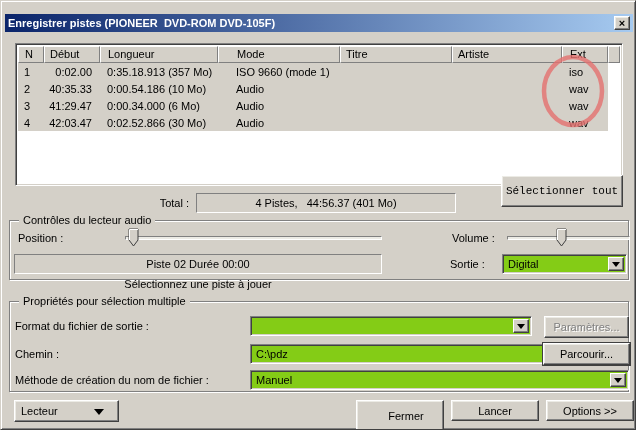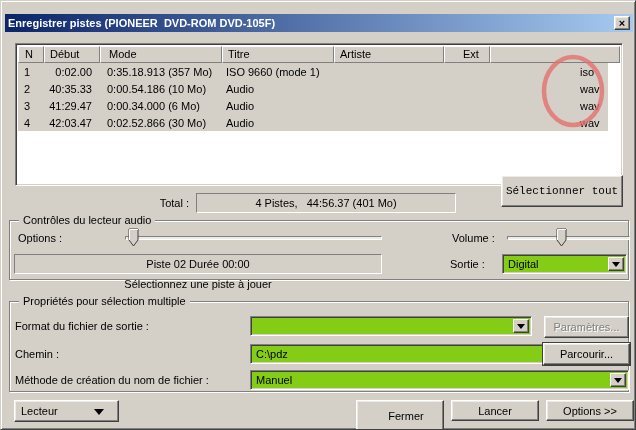--- a/index.html
+++ b/index.html
@@ -33,24 +33,24 @@
               box-shadow: inset 1px 1px 0 #404040, inset -1px -1px 0 #d4d0c8; }
   .lv-header { display:flex; height:17px; }
   .hcell { background:#d4d0c8; border:1px solid; border-color:#ffffff #808080 #808080 #ffffff;
            padding:1px 2px 0 5px; overflow:hidden; white-space:nowrap; }
   .hfill { flex:1; }
   .lv-row { display:flex; height:17px; width:590px; background:#d4d0c8; align-items:center; }
   .cell { overflow:hidden; white-space:nowrap; }
   .c0 { width:26px; padding-left:6px; }
   .c1 { width:56px; text-align:right; padding-right:8px; }
   .c2 { width:118px; padding-left:7px; }
-  .c3 { width:122px; padding-left:8px; }
+  .c3 { width:122px; padding-left:18px; }
   .c4 { width:112px; padding-left:5px; }
   .c5 { width:110px; padding-left:5px; }
-  .c6 { width:46px; padding-left:18px; }
+  .c6 { width:46px; padding-left:7px; }
 
   .annotation-svg { position:absolute; left:538px; top:52px; pointer-events:none; }
 
   .group { position:absolute; border:1px solid #808080;
            box-shadow: inset 1px 1px 0 #ffffff, 1px 1px 0 #ffffff; }
   .legend { position:absolute; top:-7px; left:9px; background:#d4d0c8; padding:0 4px; white-space:pre; }
 
   .slider-track { position:absolute; height:4px; background:#ecebe5;
                   border:1px solid; border-color:#808080 #ffffff #ffffff #808080; }
   .slider-thumb { position:absolute; }
@@ -78,20 +78,21 @@
       <span>×</span>
     </div>
   </div>
 
   <div class="lbl" style="left:53px; top:29px;margin-top:27px;">Liste des pistes :</div>
 
   <div class="listview">
     <div class="lv-header">
       <div class="hcell c0">N</div>
       <div class="hcell c1" style="text-align:left; padding-left:5px; padding-right:0;">Début</div>
+      <div class="hcell c2">Longueur</div>
       <div class="hcell c3">Mode</div>
       <div class="hcell c4">Titre</div>
       <div class="hcell c5">Artiste</div>
       <div class="hcell c6">Ext</div>
       <div class="hcell hfill"></div>
     </div>
     <div>
         <div class="lv-row" style="background: rgb(212, 208, 200);">
           <div class="cell c0">1</div>
           <div class="cell c1">0:02.00</div>
@@ -139,21 +140,21 @@
   <div class="status-box inset1" style="left:195px; top:192px; width:260px; height:20px;">
     <span style="white-space:pre;">4 Pistes,   44:56.37 (401 Mo)</span>
   </div>
   <div class="btn" style="position:absolute; left:500px; top:174px; width:122px; height:32px;font-family:Liberation Mono, monospace;">
     <span>Sélectionner tout</span>
   </div>
 
   <div class="group" style="left:8px; top:219px; width:620px; height:60px;">
     <span class="legend">Contrôles du lecteur audio</span>
 
-    <div class="lbl" style="left:8px; top:11px;">Options :</div>
+    <div class="lbl" style="left:8px; top:11px;">Position :</div>
     <div class="slider-track" style="left:115px; top:15px; width:257px;"></div>
     <div class="slider-thumb" style="left:118px; top:7px;">
       <svg width="12" height="20">
           <path d="M1 1 h9 v11 l-4.5 6 l-4.5 -6 z" fill="#d4d0c8" stroke="#404040" stroke-width="1"></path>
           <path d="M1.5 12 V1.5 H10" fill="none" stroke="#ffffff" stroke-width="1"></path>
         </svg>
     </div>
 
     <div class="lbl" style="left:442px; top:11px;">Volume :</div>
     <div class="slider-track" style="left:497px; top:15px; width:123px;"></div>

